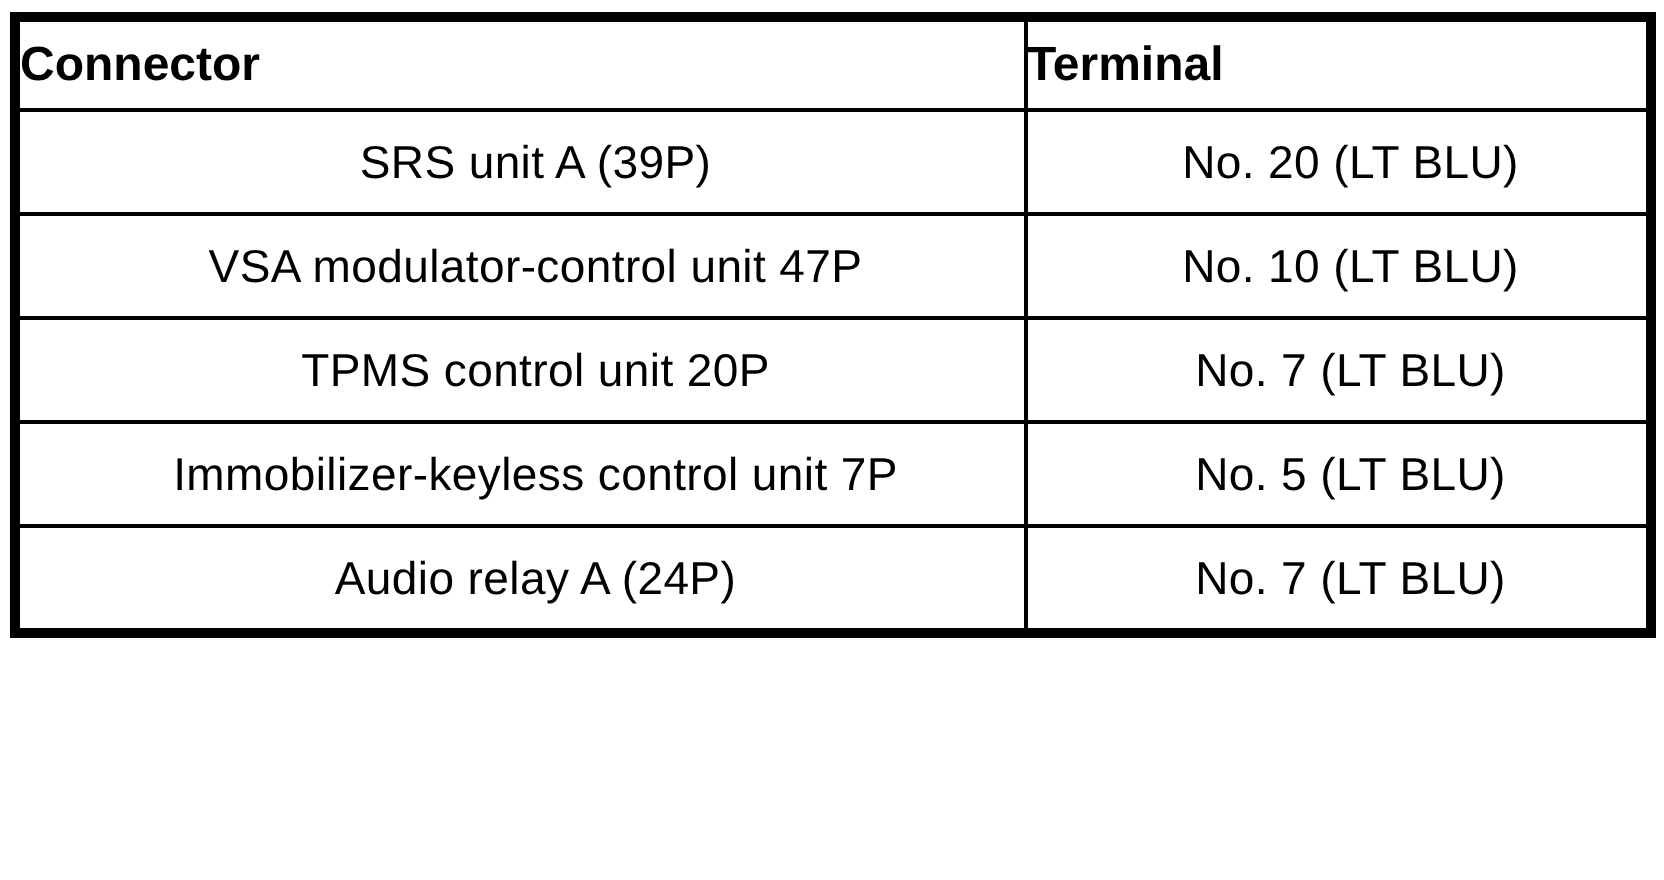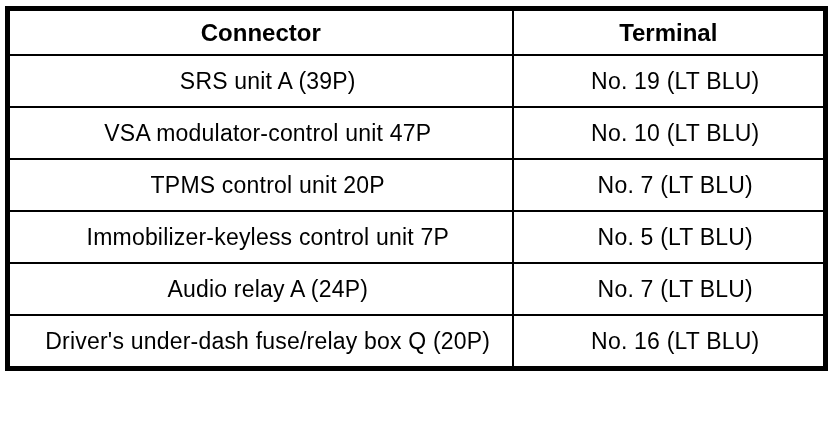--- a/index.html
+++ b/index.html
@@ -27,21 +27,21 @@
     table.doc-table td {
       border: 2px solid #000000;
       vertical-align: middle;
       overflow: hidden;
       white-space: nowrap;
     }
     table.doc-table th {
       height: 43px;
       font-size: 24px;
       font-weight: bold;
-      text-align: center;
+      text-align: left;
       padding: 0;
     }
     table.doc-table td {
       height: 50px;
       font-size: 23px;
       font-weight: normal;
       text-align: center;
       padding: 0 0 0 14px;
       letter-spacing: 0.2px;
     }
@@ -58,36 +58,32 @@
   </colgroup>
   <thead>
     <tr>
       <th>Connector</th>
       <th>Terminal</th>
     </tr>
   </thead>
   <tbody>
     <tr>
       <td>SRS unit A (39P)</td>
-      <td>No. 19 (LT BLU)</td>
+      <td>No. 20 (LT BLU)</td>
     </tr>
     <tr>
       <td>VSA modulator-control unit 47P</td>
       <td>No. 10 (LT BLU)</td>
     </tr>
     <tr>
       <td>TPMS control unit 20P</td>
       <td>No. 7 (LT BLU)</td>
     </tr>
     <tr>
       <td>Immobilizer-keyless control unit 7P</td>
       <td>No. 5 (LT BLU)</td>
     </tr>
     <tr>
       <td>Audio relay A (24P)</td>
       <td>No. 7 (LT BLU)</td>
     </tr>
-    <tr>
-      <td>Driver's under-dash fuse/relay box Q (20P)</td>
-      <td>No. 16 (LT BLU)</td>
-    </tr>
   </tbody>
 </table>
 
 </body></html>

